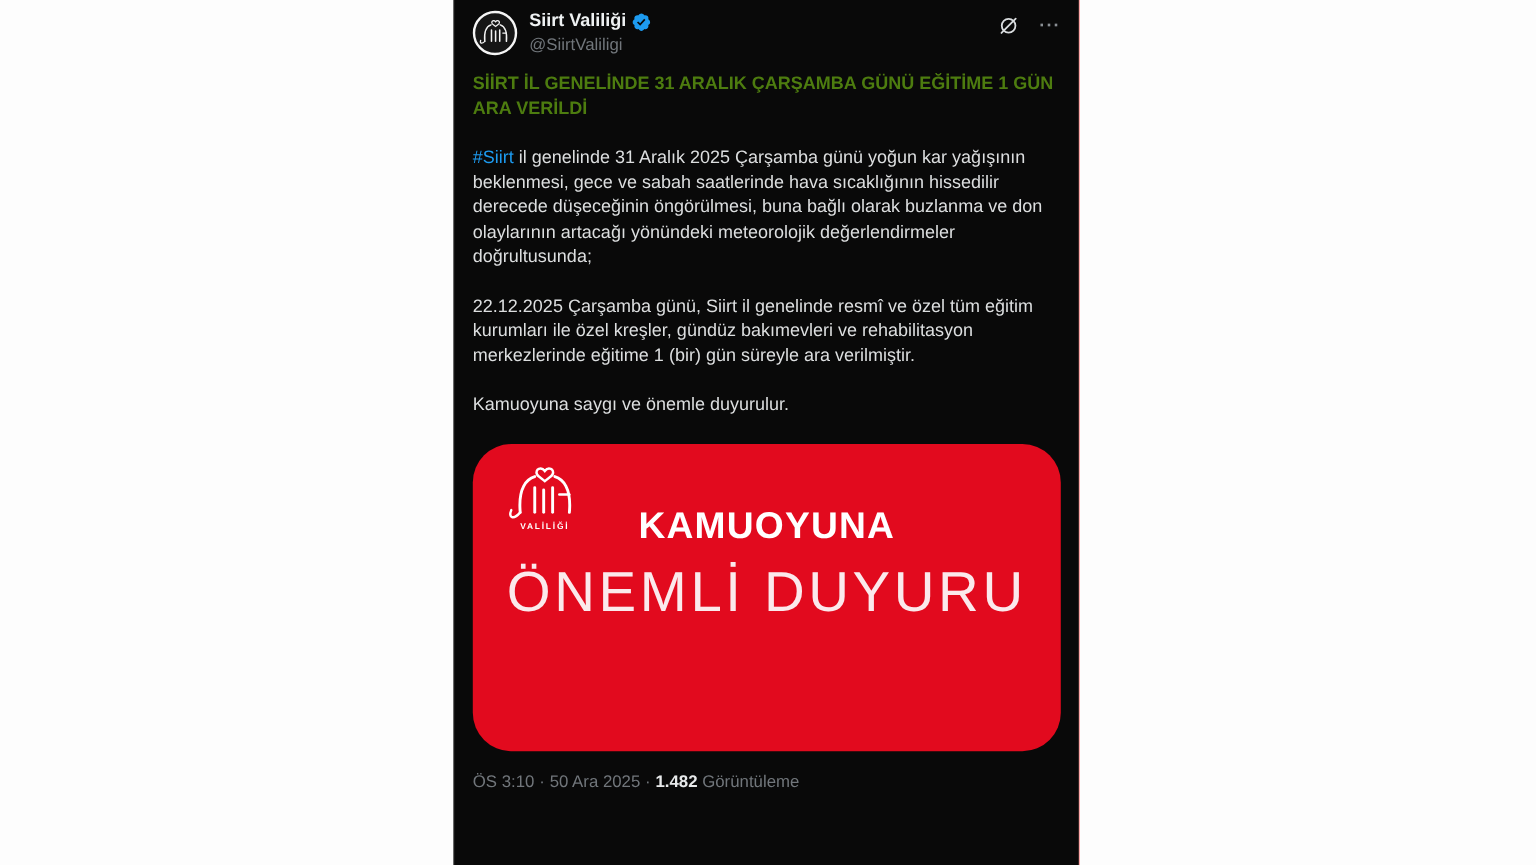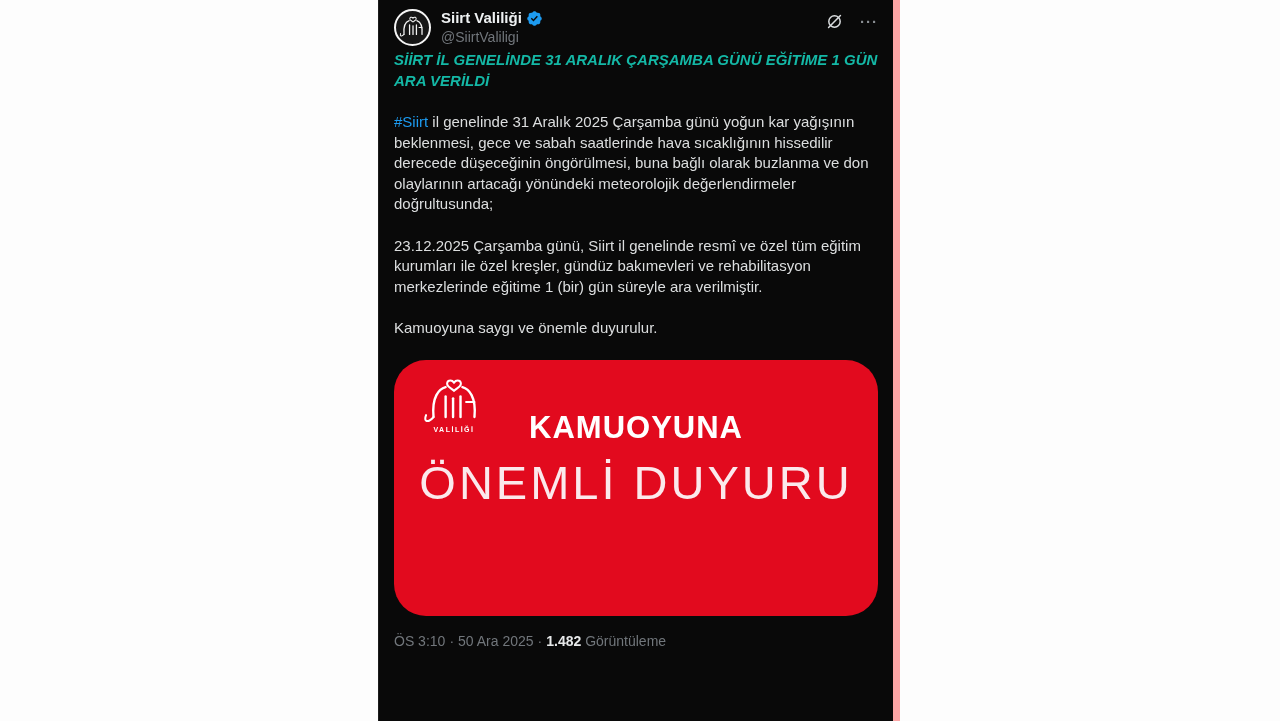--- a/index.html
+++ b/index.html
@@ -7,38 +7,38 @@
     width:1280px;height:721px;overflow:hidden;position:relative;
     background:#fdfdfd;
     font-family:"Liberation Sans", sans-serif;
     -webkit-font-smoothing:antialiased;
   }
   .stage{position:absolute;left:0;top:0;width:1280px;height:721px;}
   .tweet-card{
     position:absolute;left:378px;top:0;width:522px;height:721px;
     background:#090909;box-sizing:border-box;
     padding:9px 15px 0 15px;
-    border-left:1px solid #1c1c1c;border-right:7px solid #fca5a5;
+    border-left:1px solid #1c1c1c;border-right:1px solid #fca5a5;
     color:#e7e9ea;
   }
   
   .header{display:flex;align-items:flex-start;}
   .avatar{
     width:37px;height:37px;border-radius:50%;
     background:#161616;border:2px solid #f5f5f5;box-sizing:border-box;
     display:flex;align-items:center;justify-content:center;flex:0 0 auto;
     overflow:hidden;
   }
   .name-block{margin-left:10px;line-height:1.25;}
   .display-name{font-size:15px;font-weight:bold;color:#eef1f2;display:flex;align-items:center;gap:4px;}
   .handle{font-size:14px;color:#71767b;margin-top:1px;}
   .header-actions{margin-left:auto;display:flex;align-items:center;gap:16px;padding-top:3px;}
   .more-dots{color:#8a8f94;font-size:15px;letter-spacing:1px;font-weight:bold;line-height:10px;}
   
-  .headline{font-size:15px;font-weight:bold;line-height:21px;margin-top:3px;color:#14b8a6;font-style:italic;}
+  .headline{font-size:15px;font-weight:bold;line-height:21px;margin-top:13px;color:#4d7c0f;}
   .para{font-size:15px;line-height:20.5px;margin-top:21px;color:#dcdedf;}
   .hashtag{color:#1d9bf0;margin-top:18px;}
   
   .banner{
     margin-top:21px;height:256px;border-radius:32px;
     background:#e20a1e;position:relative;overflow:hidden;
   }
   .banner-logo{position:absolute;left:24px;top:16px;width:72px;text-align:center;}
   .banner-logo-label{
     color:#fff;font-size:7px;letter-spacing:1.5px;font-weight:bold;margin-top:-4px;
@@ -92,21 +92,21 @@
             <path d="M4.5 19.5 L19.5 4.5"></path>
           </g>
         </svg>
         <div class="more-dots">···</div>
       </div>
     </div>
 
     <div class="headline">SİİRT İL GENELİNDE 31 ARALIK ÇARŞAMBA GÜNÜ EĞİTİME 1 GÜN ARA VERİLDİ</div>
 
     <div class="para"><span class="hashtag">#Siirt</span><span> il genelinde 31 Aralık 2025  Çarşamba günü yoğun kar yağışının beklenmesi, gece ve sabah saatlerinde hava sıcaklığının hissedilir derecede düşeceğinin öngörülmesi, buna bağlı olarak buzlanma ve don olaylarının artacağı yönündeki meteorolojik değerlendirmeler doğrultusunda;</span></div>
-    <div class="para">23.12.2025 Çarşamba günü, Siirt il genelinde resmî ve özel tüm eğitim kurumları ile özel kreşler, gündüz bakımevleri ve rehabilitasyon merkezlerinde eğitime 1 (bir) gün süreyle ara verilmiştir.</div>
+    <div class="para">22.12.2025 Çarşamba günü, Siirt il genelinde resmî ve özel tüm eğitim kurumları ile özel kreşler, gündüz bakımevleri ve rehabilitasyon merkezlerinde eğitime 1 (bir) gün süreyle ara verilmiştir.</div>
     <div class="para">Kamuoyuna saygı ve önemle duyurulur.</div>
 
     <div class="banner">
       <div class="banner-logo">
         <svg width="66" height="54" viewBox="0 0 70 58" style="margin:0 auto;">
           <g stroke="#ffffff" fill="none" stroke-width="2.6" stroke-linecap="round">
             <path d="M35 7 C32 3 26 5 28 10 C29 12 33 14 35 16 C37 14 41 12 42 10 C44 5 38 3 35 7 Z" stroke-width="2.2"></path>
             <path d="M13 44 C11 22 19 14 26 12"></path>
             <path d="M57 44 C59 22 51 14 44 12"></path>
             <path d="M26 22 L26 44"></path>

